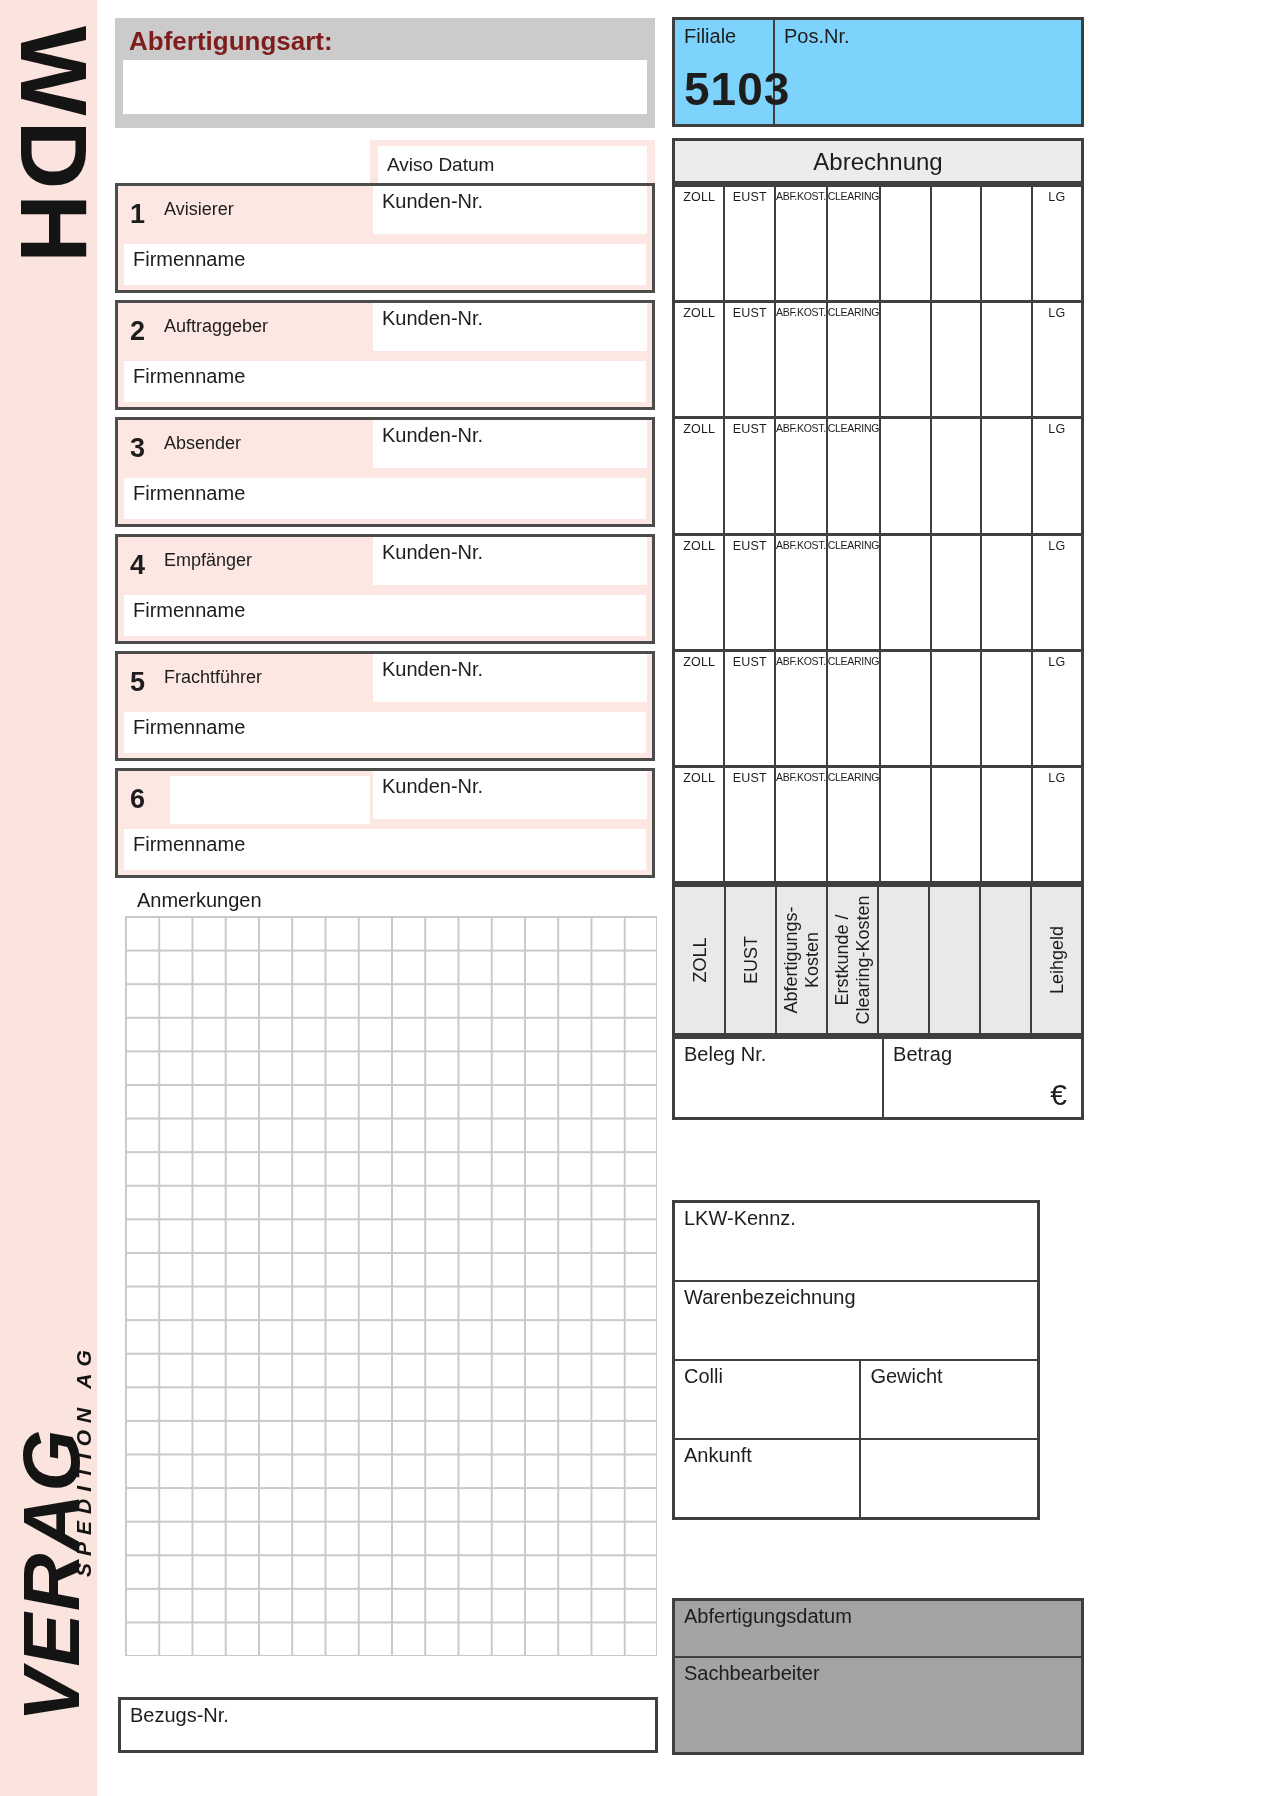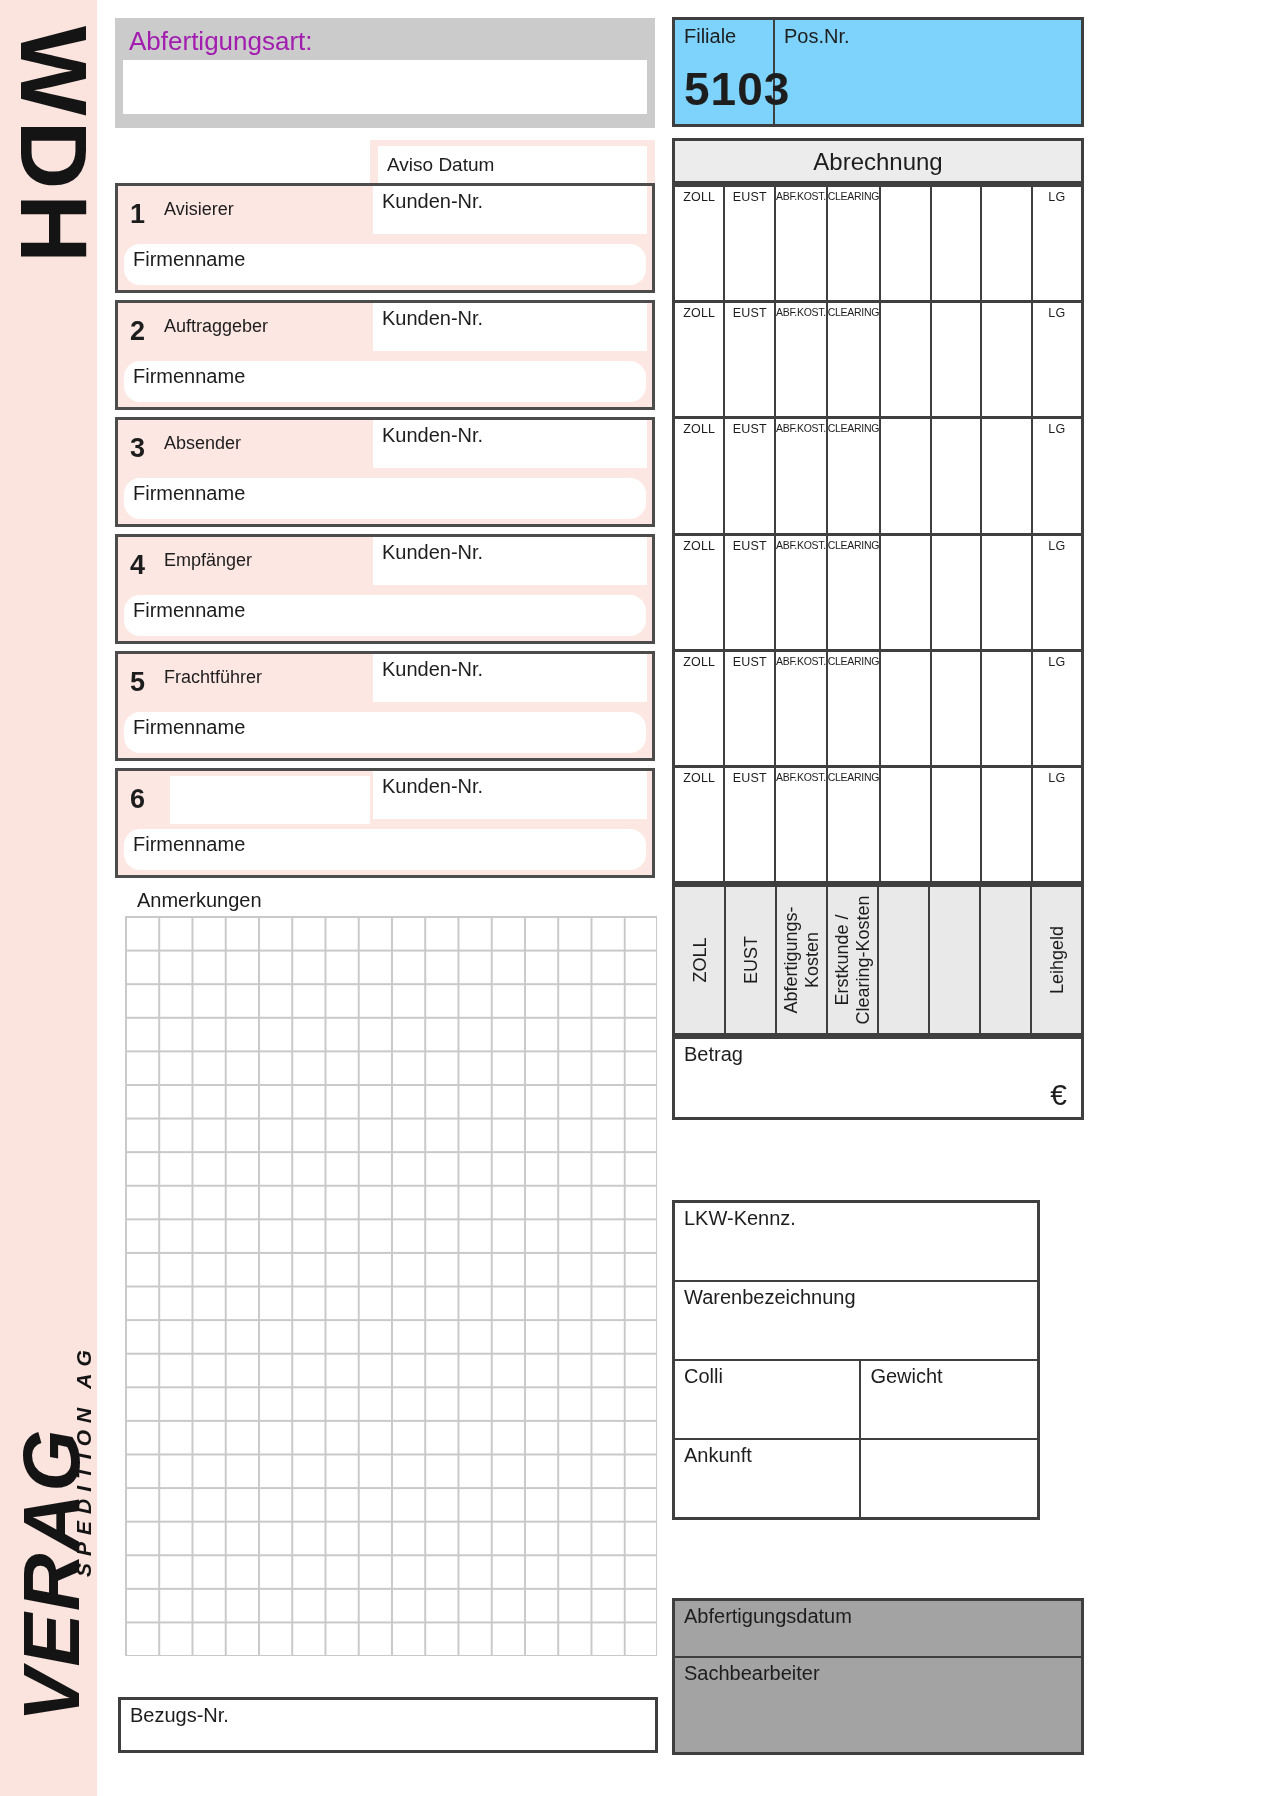--- a/index.html
+++ b/index.html
@@ -20,21 +20,21 @@
     left:12px; top:1722px; transform:rotate(-90deg); transform-origin:top left;
     font-size:80px; font-weight:bold; font-style:italic; letter-spacing:2px; line-height:1; color:#141414; white-space:nowrap;
   }
   .spedition {
     left:72px; top:1577px; transform:rotate(-90deg); transform-origin:top left;
     font-size:21px; font-weight:bold; font-style:italic; letter-spacing:7px; color:#141414; white-space:nowrap;
   }
 
   
   .abfart-box { left:115px; top:18px; width:540px; height:110px; background:#cbcbcb; }
-  .abfart-label { display:block; font-size:26px; padding:8px 0 0 14px; color:#a21caf; }
+  .abfart-label { display:block; font-size:26px; padding:8px 0 0 14px; color:#7f1d1d;font-weight:bold; }
   .abfart-input { position:absolute; left:8px; top:42px; width:524px; height:54px; background:#fff; }
 
   
   .filiale-box { left:672px; top:17px; width:412px; height:110px; border:3px solid #3f3f3f; background:#7dd3fc; }
   .filiale-cell { position:absolute; left:0; top:0; width:100px; height:100%; border-right:2.5px solid #3f3f3f; }
   .small-label { display:block; font-size:20px; padding:5px 0 0 9px; }
   .filiale-value { position:absolute; left:9px; top:42px; font-size:46px; font-weight:bold; letter-spacing:1px; }
   .pos-label { position:absolute; left:109px; top:5px; font-size:20px; }
 
   
@@ -73,21 +73,21 @@
   .proc-box { left:672px; top:1598px; width:412px; height:157px; border:3px solid #3f3f3f; background:#a3a3a3; display:flex; flex-direction:column; }
   .proc-row1 { height:57px; border-bottom:2.5px solid #3f3f3f; }
   .proc-row2 { flex:1; }
 
   
   .section { left:115px; width:540px; height:110px; background:#fce7e3; border:3px solid #4c4c4c; position:absolute; }
   .sec-num { position:absolute; left:12px; top:13px; font-size:27px; font-weight:bold; }
   .sec-label { position:absolute; left:46px; top:13px; font-size:18px;text-align:center; }
   .kunden-box { position:absolute; left:255px; top:0; right:5px; height:48px; background:#fff; }
   .box-label { display:block; font-size:20px; padding:4px 0 0 9px; }
-  .firma-box { position:absolute; left:6px; right:6px; top:58px; bottom:5px; background:#fff;border-radius:16px; }
+  .firma-box { position:absolute; left:6px; right:6px; top:58px; bottom:5px; background:#fff; }
   .name-box { position:absolute; left:52px; top:5px; width:200px; height:48px; background:#fff; }
 
   .aviso { left:370px; top:140px; width:285px; height:44px; background:#fce7e3; }
   .aviso-inner { position:absolute; left:8px; top:6px; right:8px; bottom:0; background:#fff; }
   .aviso-inner .box-label { font-size:19px; padding-top:8px; }
 
   
   .anm-label { left:137px; top:889px; font-size:20px; }
   .grid {
     left:125px; top:916px; width:532px; height:740px;
@@ -381,20 +381,23 @@
       </div>
       <div class="rot-cell">
         <span class="rot-text"></span>
       </div>
       <div class="rot-cell">
         <span class="rot-text">Leihgeld</span>
       </div>
     </div>
 
   <div class="abs beleg-box">
+    <div class="beleg-cell">
+      <span class="box-label">Beleg Nr.</span>
+    </div>
     <div class="betrag-cell">
       <span class="box-label">Betrag</span>
       <span class="euro">€</span>
     </div>
   </div>
 
   <span class="abs anm-label">Anmerkungen</span>
   <div class="abs grid"></div>
 
   <div class="abs lkw-box">

